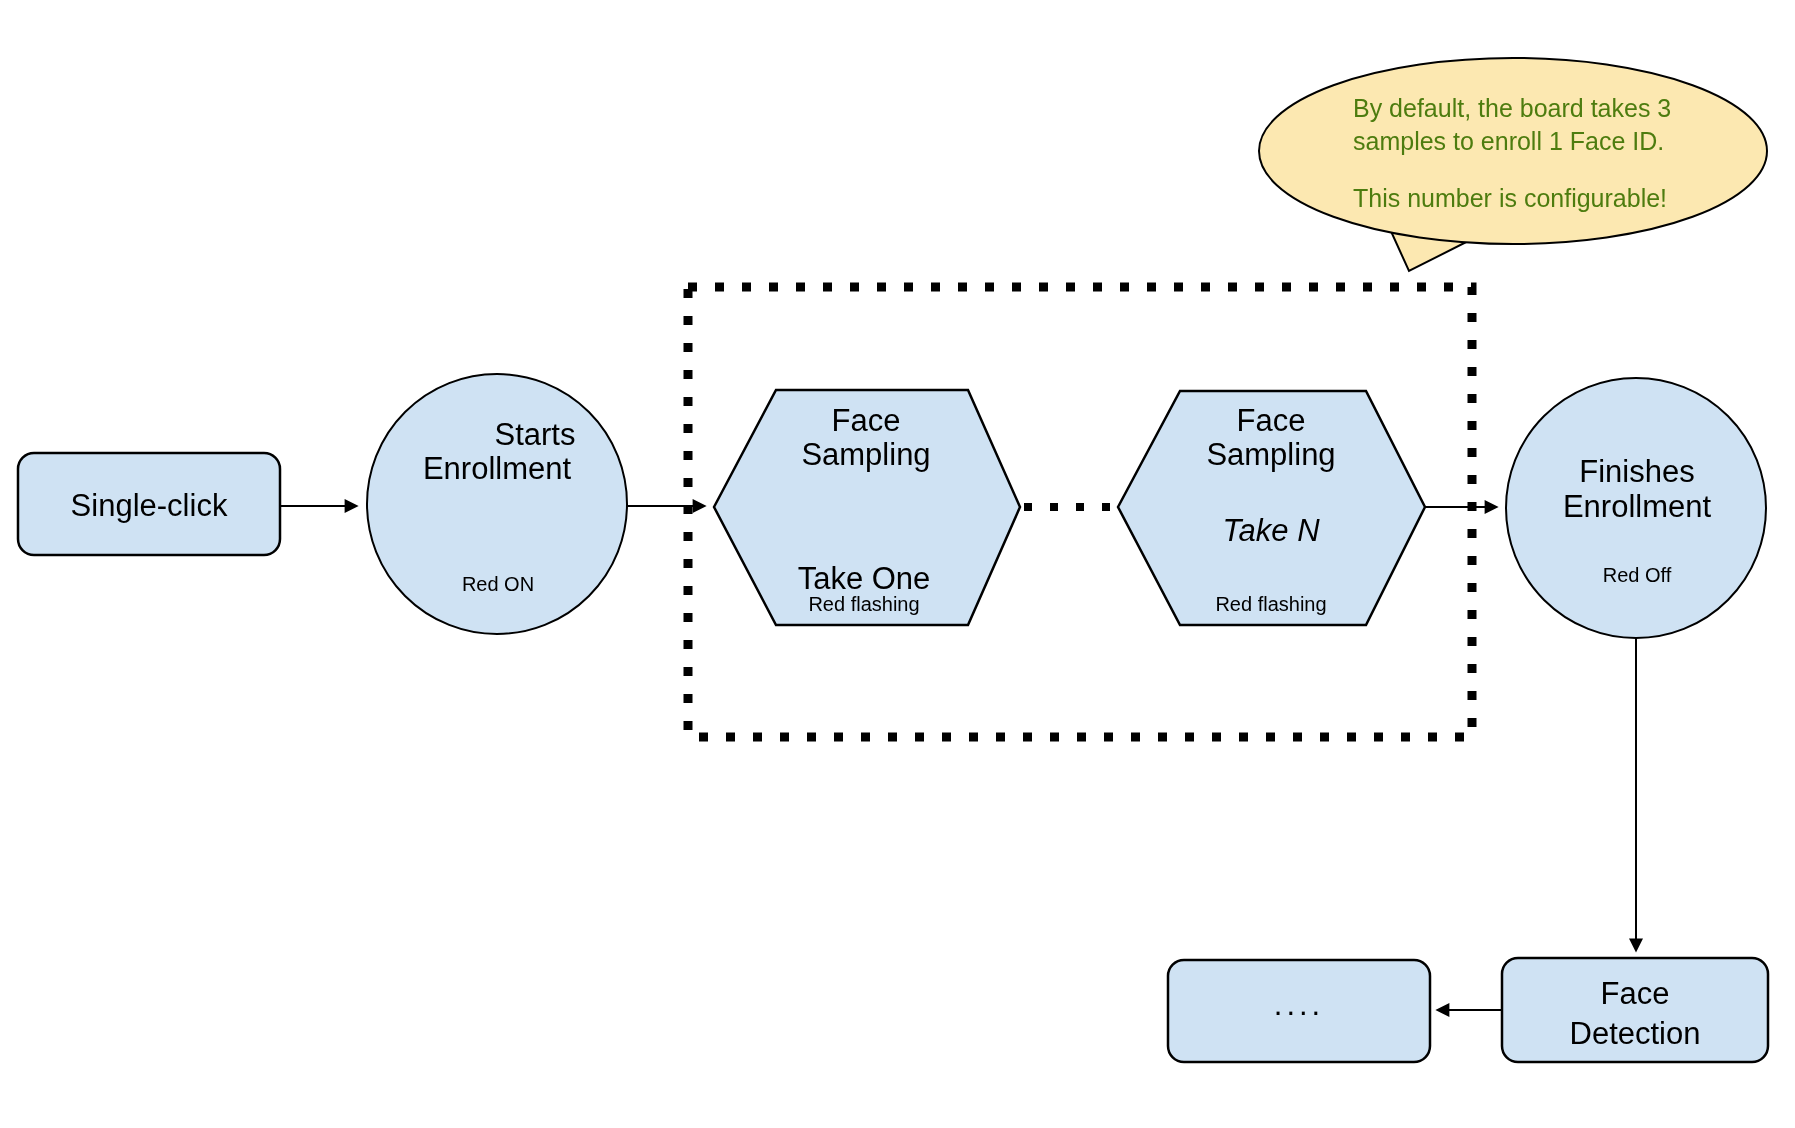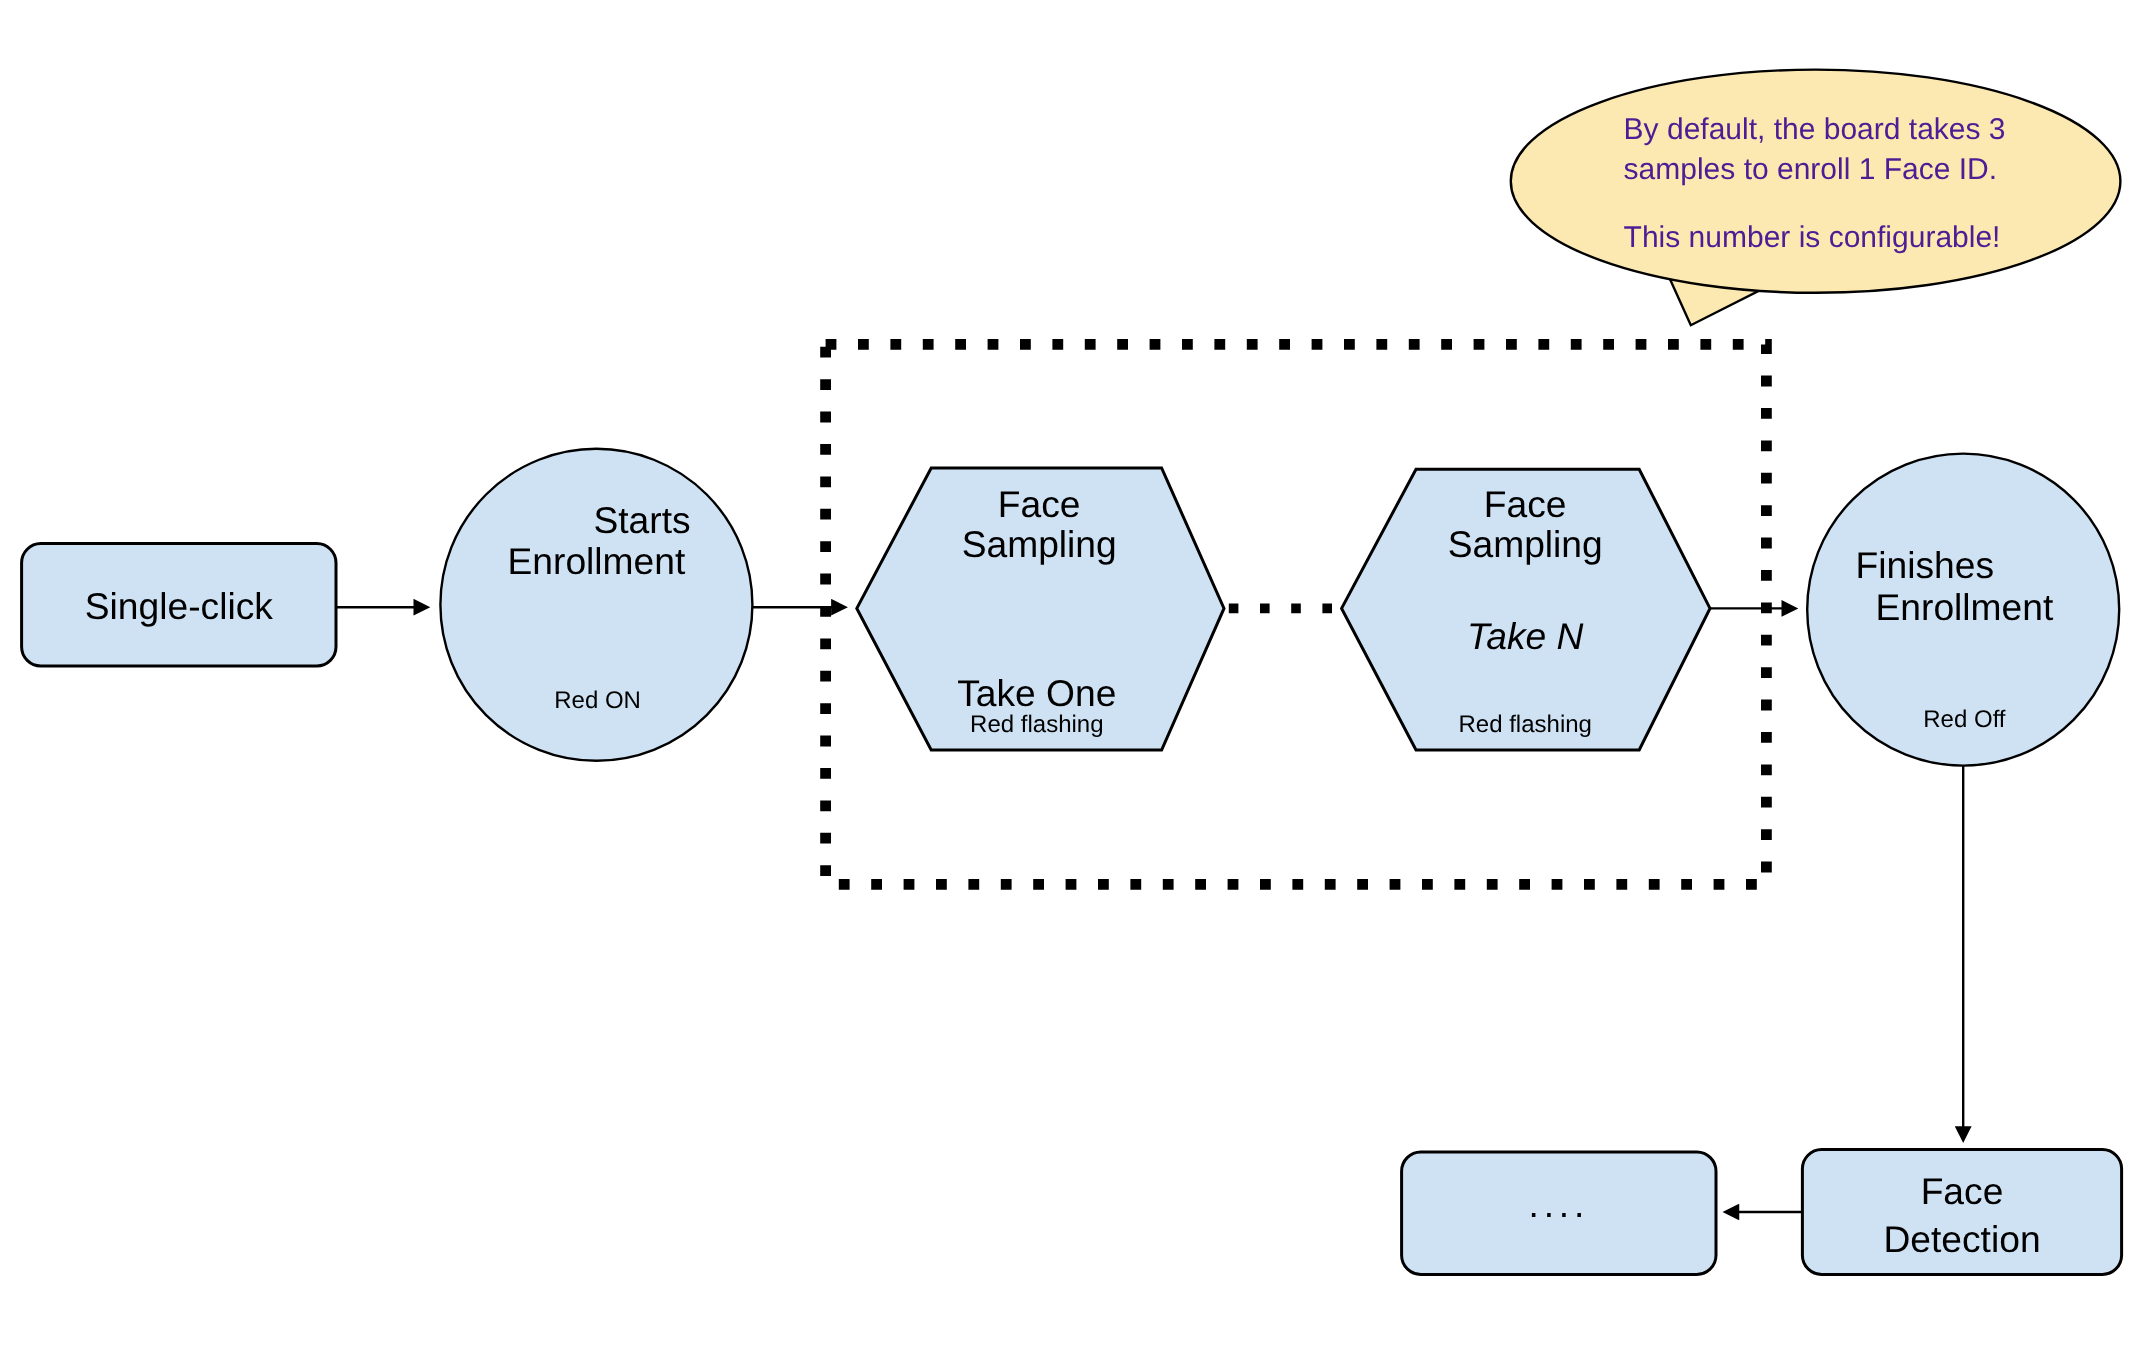--- a/index.html
+++ b/index.html
@@ -17,21 +17,21 @@
     white-space:nowrap;
     color:#000000;
     text-align:center;
     line-height:1;
   }
   .title{font-size:31px;}
   .status{font-size:20px;}
   .callout-line{
     position:absolute;
     white-space:nowrap;
-    color:#4c1d95;
+    color:#4d7c0f;
     font-size:25px;
     line-height:33px;
     height:33px;
   }
   .ellipsis-lbl{font-size:31px;letter-spacing:4px;font-weight:400;}
 </style>
 </head>
 <body>
 
 <div id="canvas">
@@ -84,23 +84,23 @@
   <div class="lbl title" style="left:866px;top:420px;">Face</div>
   <div class="lbl title" style="left:866px;top:454px;">Sampling</div>
   <div class="lbl title" style="left:864px;top:530px;margin-top:48px;">Take One</div>
   <div class="lbl status" style="left:864px;top:604px;">Red flashing</div>
 
   <div class="lbl title" style="left:1271px;top:420px;">Face</div>
   <div class="lbl title" style="left:1271px;top:454px;">Sampling</div>
   <div class="lbl title" style="left:1271px;top:530px;font-style:italic;">Take N</div>
   <div class="lbl status" style="left:1271px;top:604px;">Red flashing</div>
 
-  <div class="lbl title" style="left:1604px;top:471px;">Finishes</div>
+  <div class="lbl title" style="left:1637px;top:471px;">Finishes</div>
   <div class="lbl title" style="left:1637px;top:506px;">Enrollment</div>
-  <div class="lbl status" style="left:1637px;top:600px;">Red Off</div>
+  <div class="lbl status" style="left:1637px;top:575px;">Red Off</div>
 
   <div class="lbl ellipsis-lbl" style="left:1299px;top:1004px;">....</div>
 
   <div class="lbl title" style="left:1635px;top:993px;">Face</div>
   <div class="lbl title" style="left:1635px;top:1033px;">Detection</div>
 
   <div class="callout-line" style="left:1353px;top:92px;">By default, the board takes 3</div>
   <div class="callout-line" style="left:1353px;top:125px;">samples to enroll 1 Face ID.</div>
   <div class="callout-line" style="left:1353px;top:182px;">This number is configurable!</div>
 

